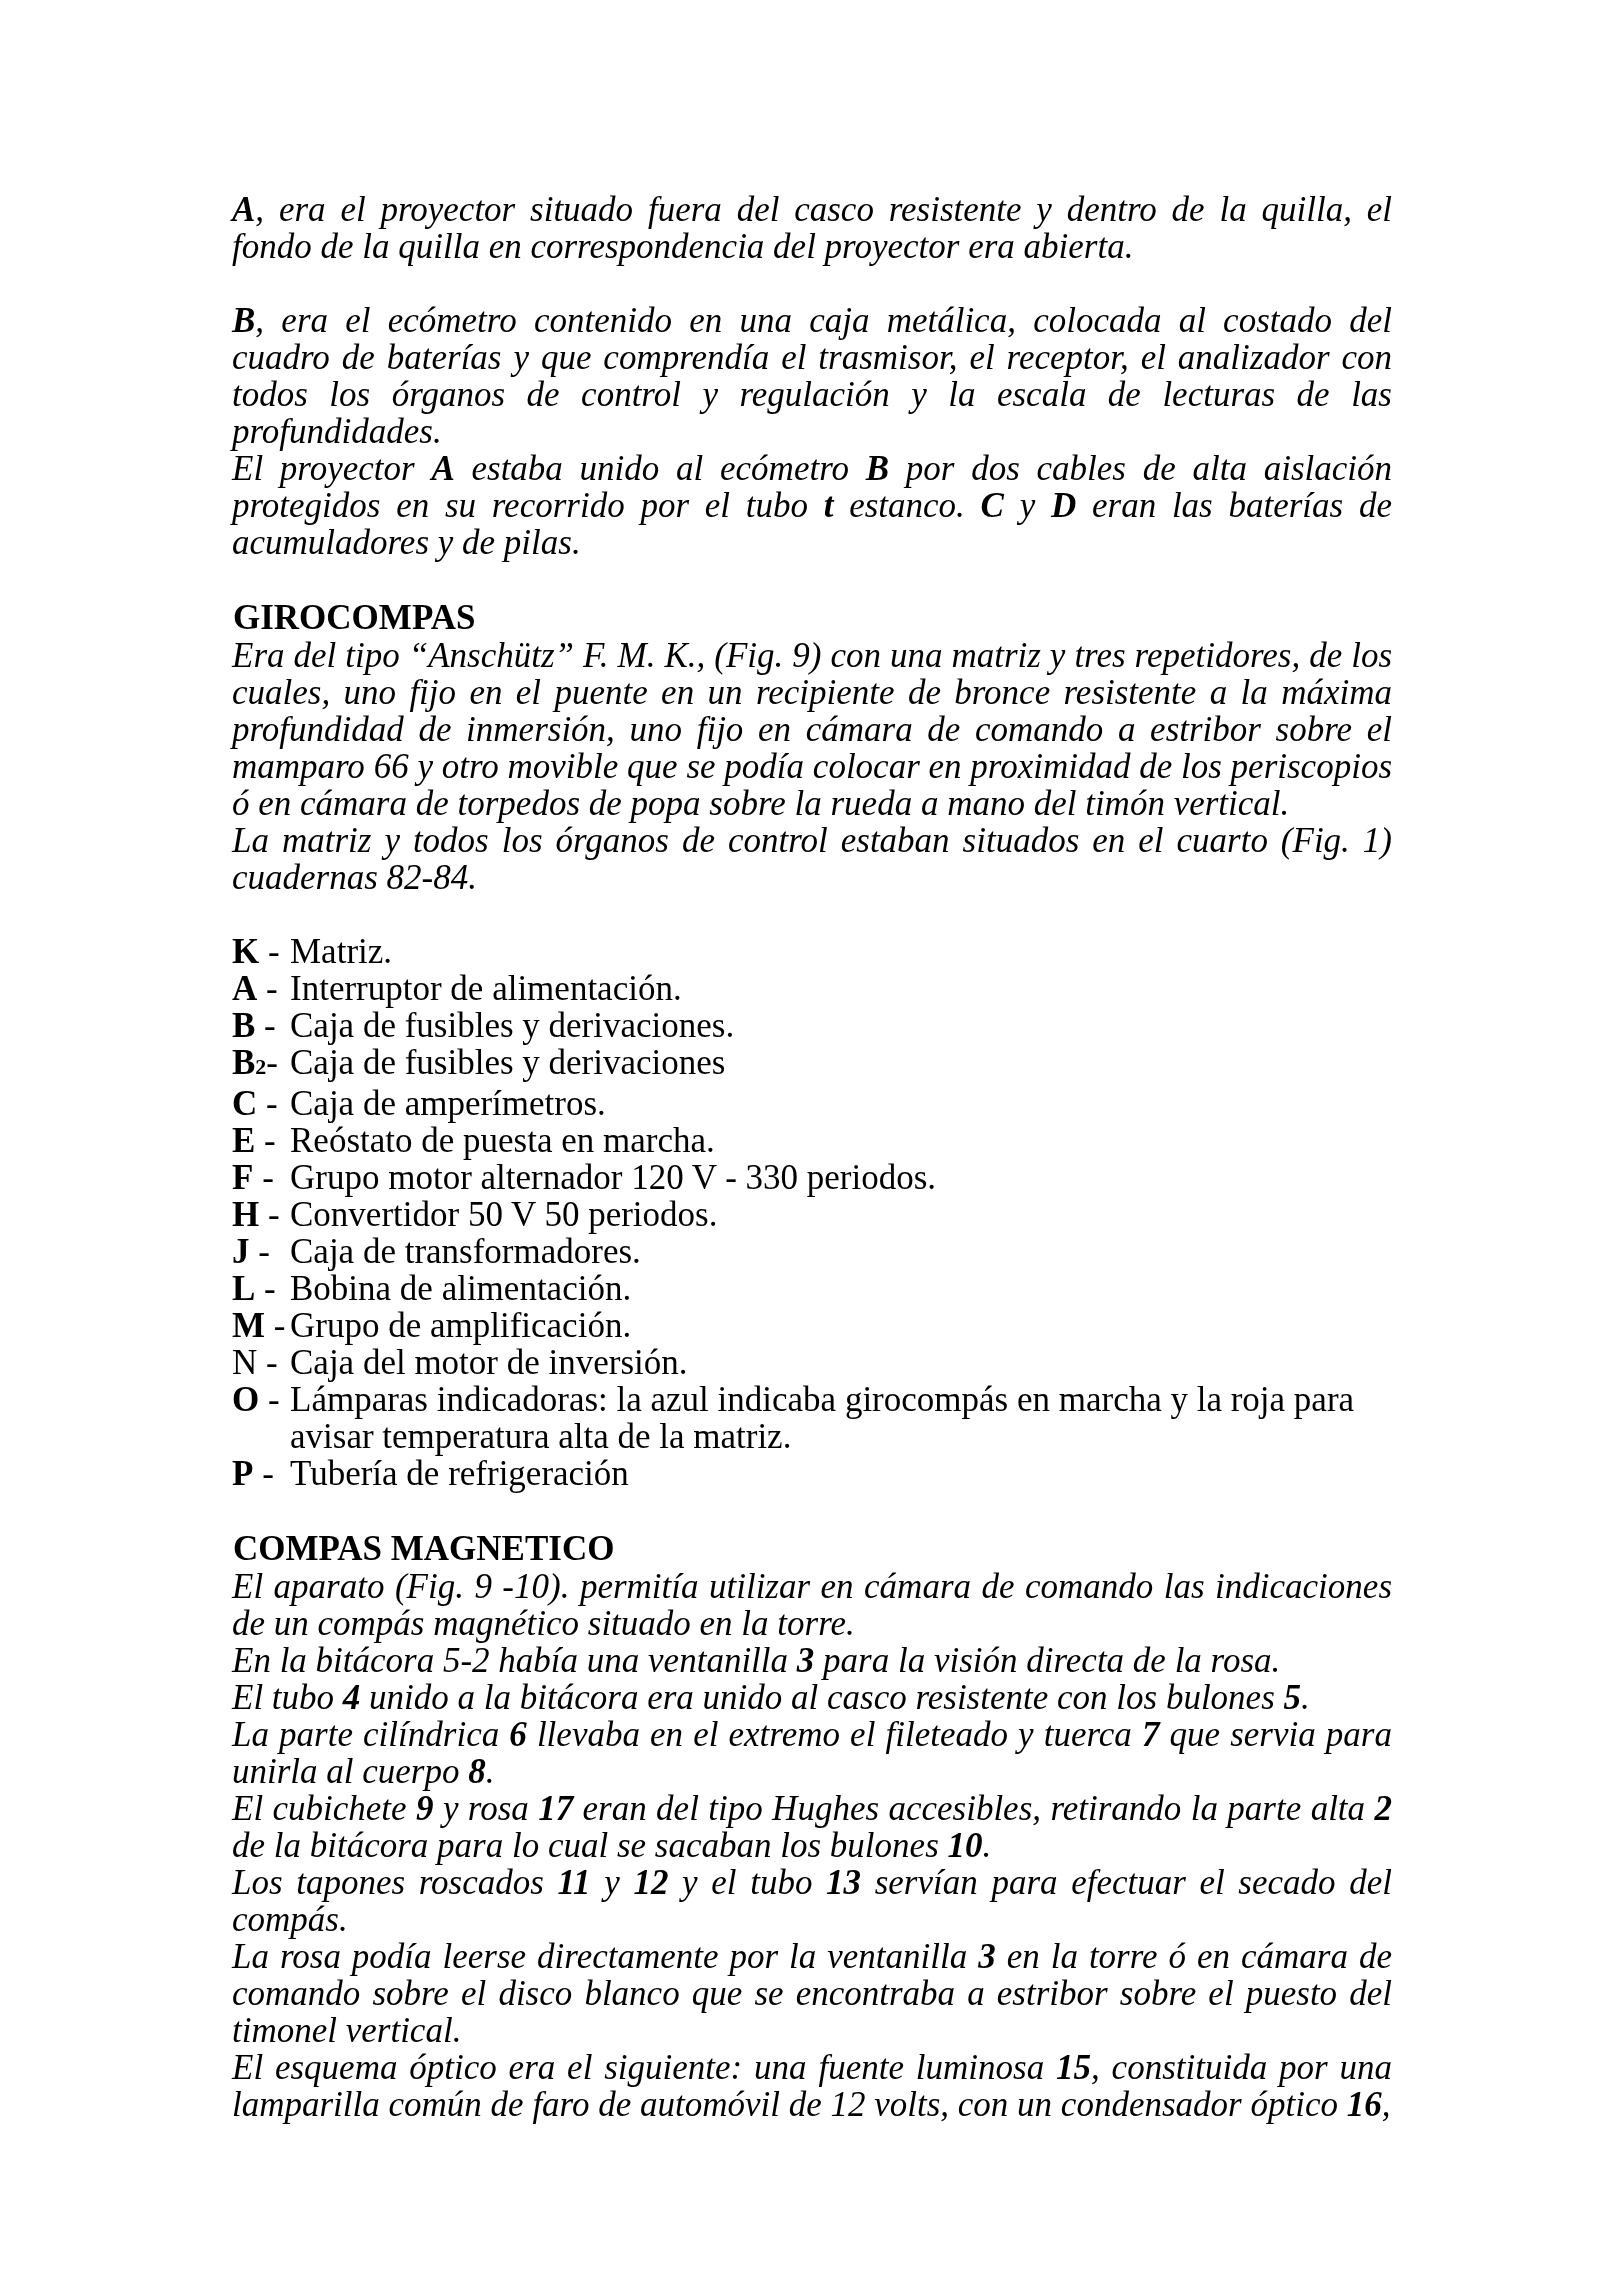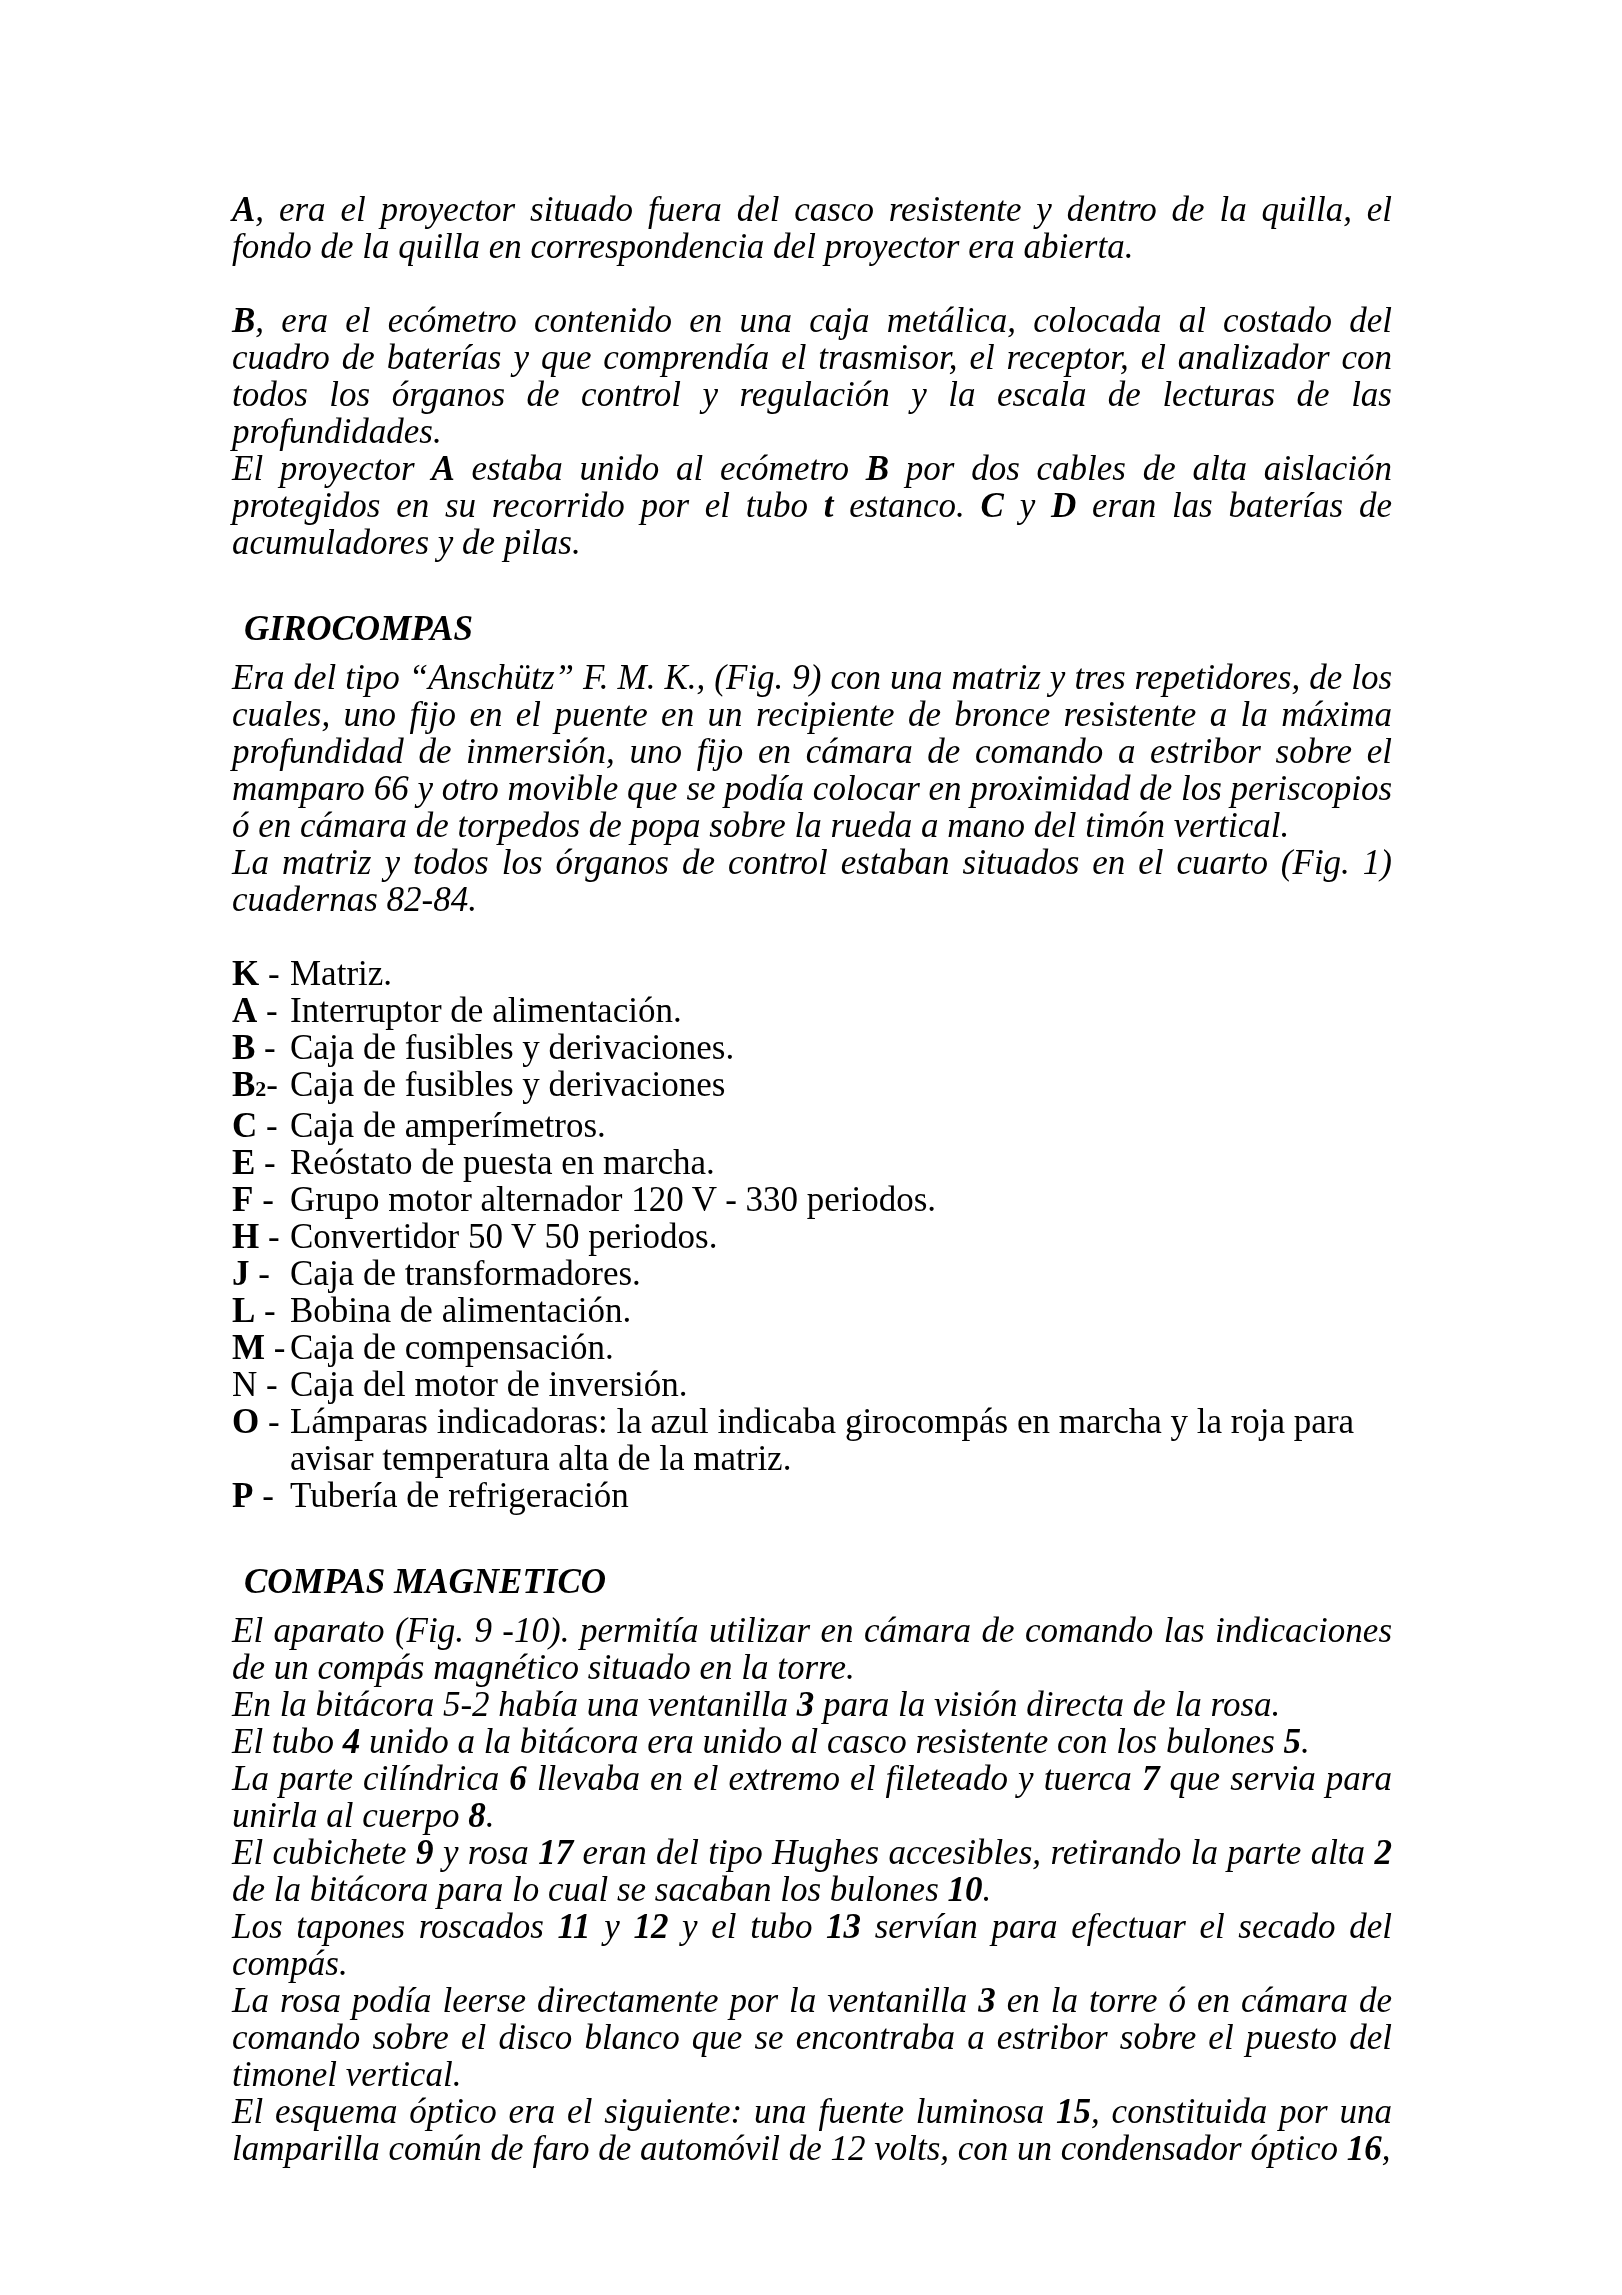--- a/index.html
+++ b/index.html
@@ -6,21 +6,21 @@
   body { width: 1623px; height: 2295px; position: relative; overflow: hidden; }
   .page {
     position: absolute; left: 232px; top: 191px; width: 1160px;
     font-family: "Liberation Serif", "DejaVu Serif", serif;
     font-size: 35px; line-height: 37px; color: #000;
   }
   p { margin: 0; }
   .just { text-align: justify; font-style: italic; }
   .gap { height: 37px; }
   b { font-weight: bold; }
-  h2 { margin: 12px; font-size: 35px; font-weight: bold; line-height: 37px; font-style: italic; }
+  h2 { margin: 1px; font-size: 35px; font-weight: bold; line-height: 37px; }
   .legend-item { display: flex; }
   .legend-key { display: inline-block; width: 58px; white-space: pre; flex: none; }
   .legend-key .sm { font-size: 22px; }
   .legend-text { flex: 1; }
 </style>
 </head>
 <body>
 
 <div class="page">
 
@@ -72,21 +72,21 @@
       <div class="legend-item">
         <span class="legend-key"><b>J</b> - </span>
         <span class="legend-text">Caja de transformadores.</span>
       </div>
       <div class="legend-item">
         <span class="legend-key"><b>L</b> - </span>
         <span class="legend-text">Bobina de alimentación.</span>
       </div>
       <div class="legend-item">
         <span class="legend-key"><b>M</b> - </span>
-        <span class="legend-text">Caja de compensación.</span>
+        <span class="legend-text">Grupo de amplificación.</span>
       </div>
       <div class="legend-item">
         <span class="legend-key"><span>N</span> - </span>
         <span class="legend-text">Caja del motor de inversión.</span>
       </div>
       <div class="legend-item">
         <span class="legend-key"><b>O</b> - </span>
         <span class="legend-text">Lámparas indicadoras: la azul indicaba girocompás en marcha y la roja para avisar temperatura alta de la matriz.</span>
       </div>
       <div class="legend-item">

